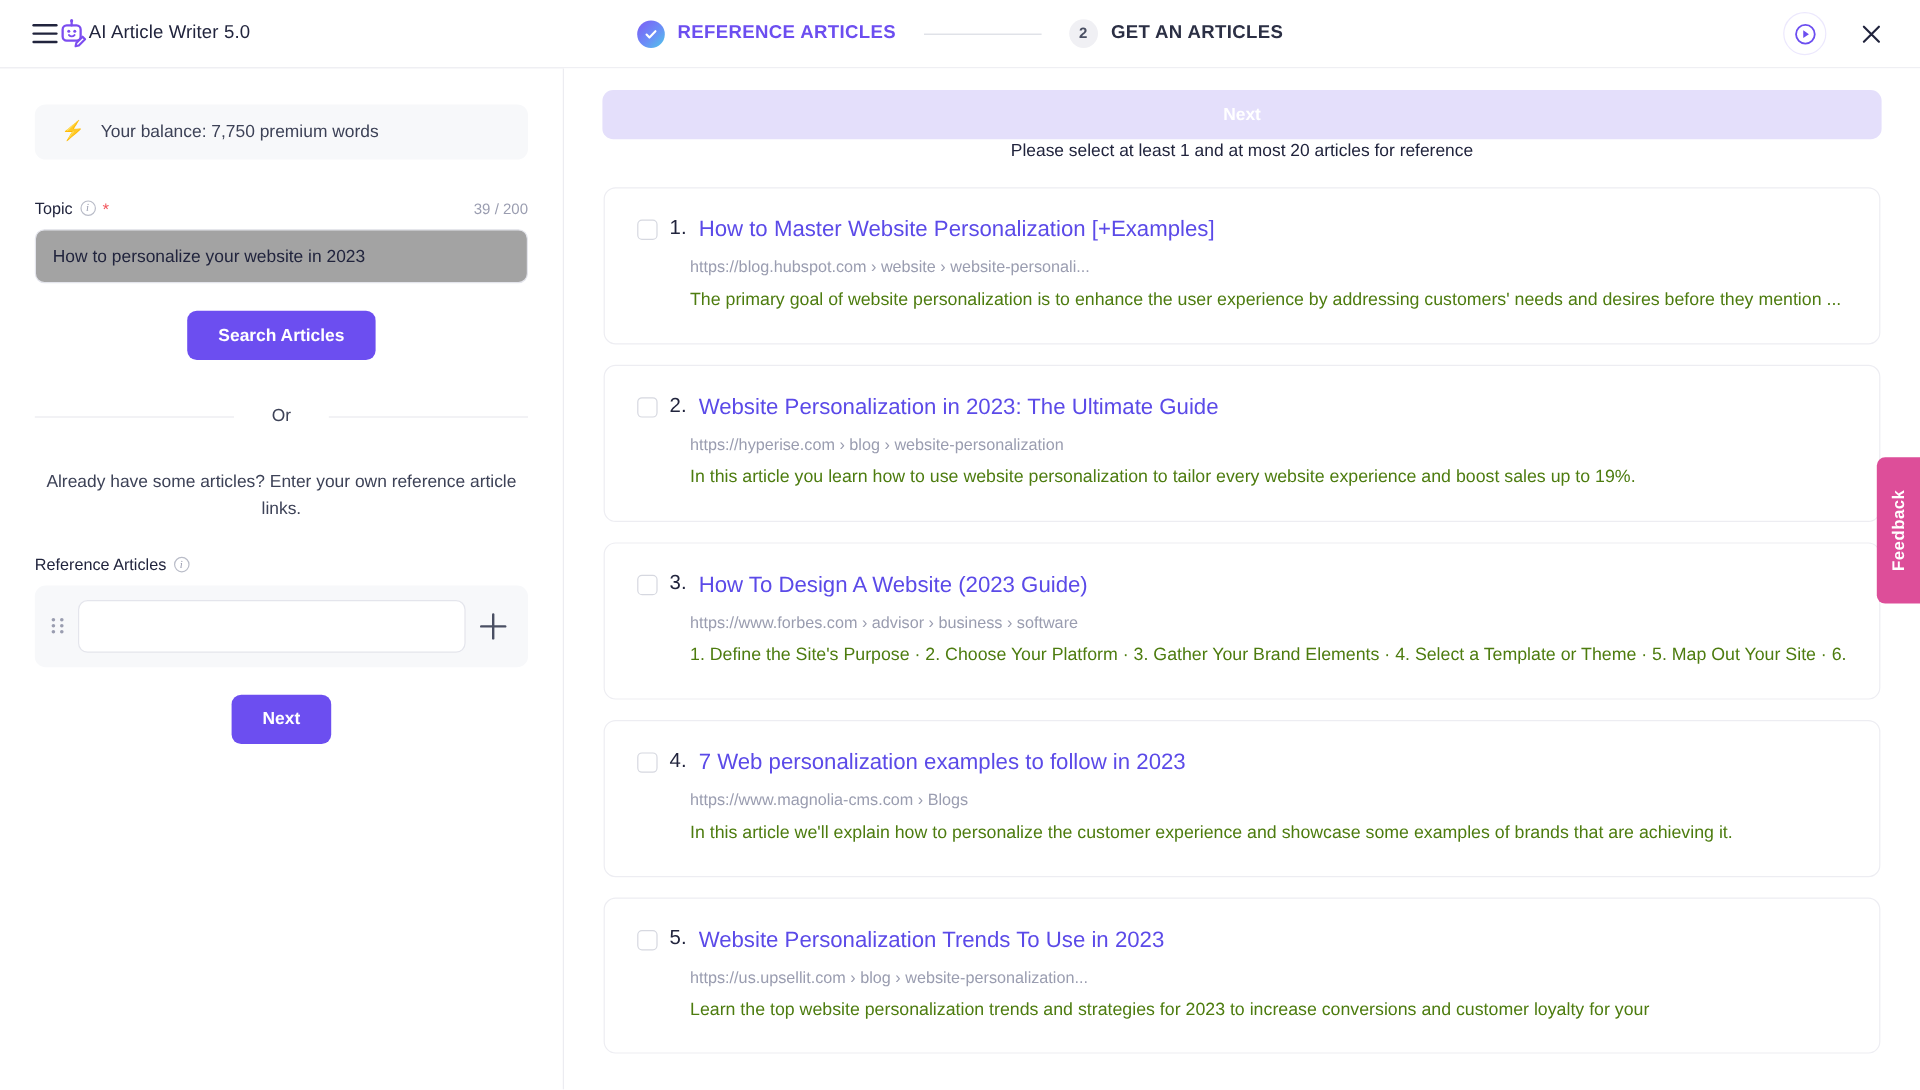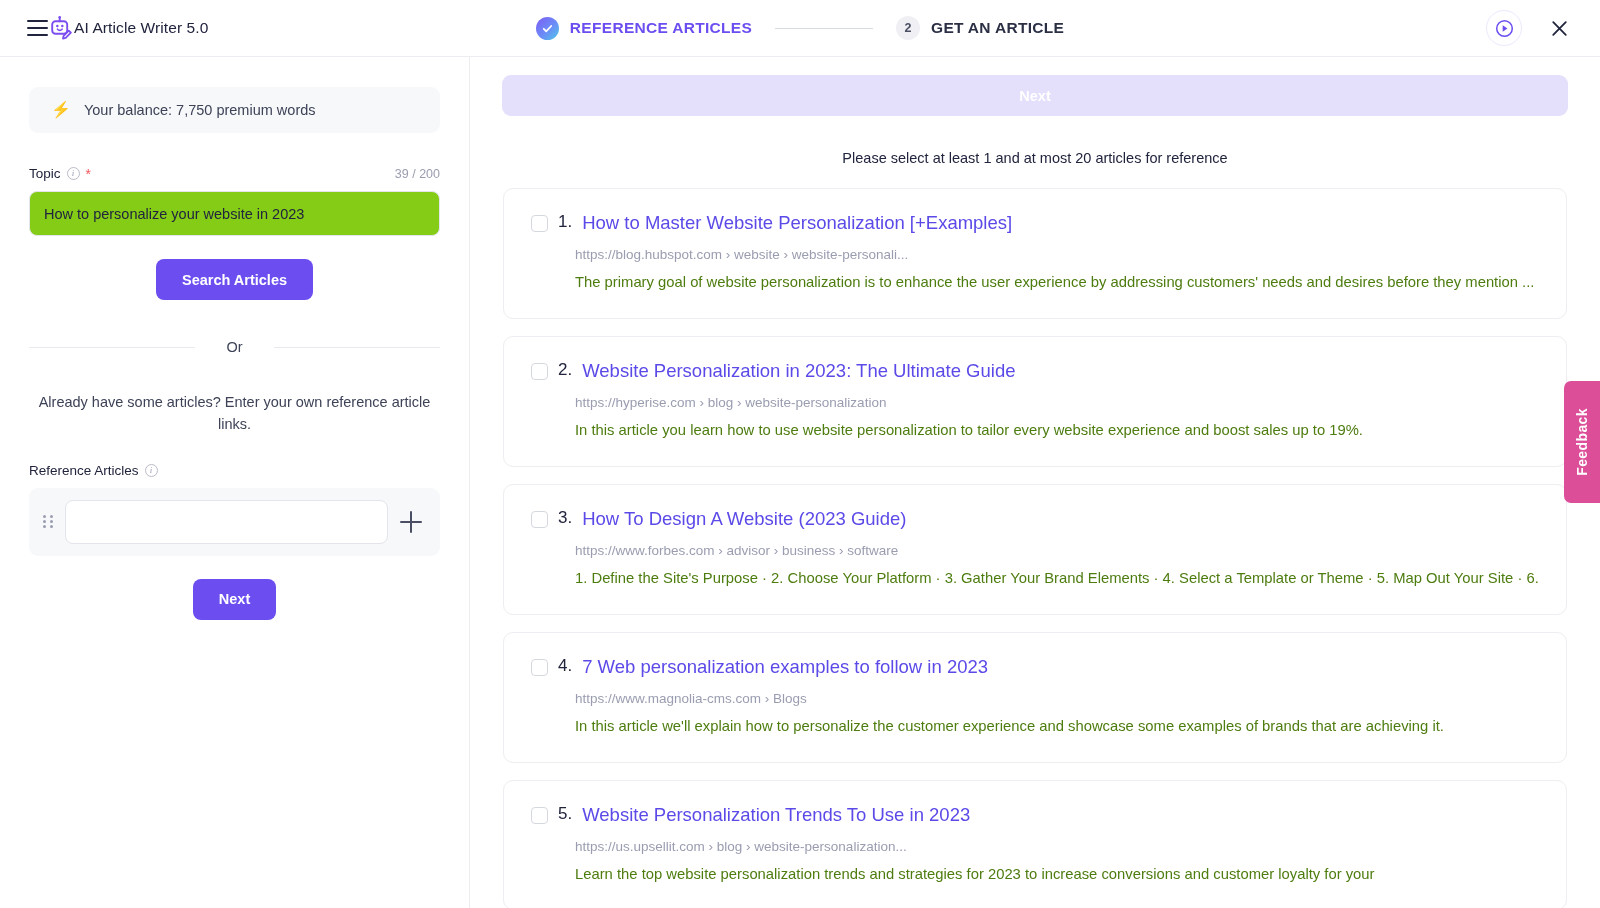--- a/index.html
+++ b/index.html
@@ -101,21 +101,21 @@
     margin-left: 6px; line-height: 1;
   }
   .req { color: #f2545b; margin-left: 6px; font-size: 14px; line-height: 1; }
   .counter { margin-left: auto; font-size: 12.5px; color: #9a9db0; }
 
   .text-input {
     width: 100%; height: 45px;
     border: 1px solid #e4e5ec; border-radius: 8px;
     padding: 0 14px; font-size: 14.5px; color: #21243d;
     font-family: "Liberation Sans", sans-serif;
-    background: #84cc16; outline: none;
+    background: #a3a3a3; outline: none;
   }
 
   .btn-primary {
     display: block; margin: 23px auto 0 auto;
     background: #6c4ef0; color: #fff; border: none;
     border-radius: 8px; height: 41px; padding: 0 26px;
     font-size: 14.5px; font-weight: bold; cursor: pointer;
     font-family: "Liberation Sans", sans-serif;
   }
 
@@ -171,21 +171,21 @@
     width: 1066px; max-width: 100%;
     height: 41px; border-radius: 9px;
     background: #e4dffb; color: #ffffff;
     border: none; font-size: 14.5px; font-weight: bold;
     display: flex; align-items: center; justify-content: center;
     margin: 0 auto; cursor: default;
     font-family: "Liberation Sans", sans-serif;
   }
   .hint {
     text-align: center; font-size: 14.5px; color: #21243d;
-    margin: 34px 0 22px 0;
+    margin: 2px 0 22px 0;
   }
 
   .results { display: flex; flex-direction: column; gap: 17px; }
   .result-card {
     border: 1px solid #ededf2; border-radius: 10px;
     padding: 22px 27px 24px 27px;
     background: #fff;
     width: 1064px; max-width: 100%;
     margin: 0 auto;
   }
@@ -249,21 +249,21 @@
       <span class="step-check">
         <svg viewBox="0 0 14 14">
             <path d="M3 7.3l2.6 2.7L11 4.3" fill="none" stroke="#fff" stroke-width="1.9" stroke-linecap="round" stroke-linejoin="round"></path>
           </svg>
       </span>
       <span class="step-label done">REFERENCE ARTICLES</span>
     </div>
     <span class="step-sep"></span>
     <div class="step">
       <span class="step-num">2</span>
-      <span class="step-label current">GET AN ARTICLE</span>
+      <span class="step-label current">GET AN ARTICLES</span>
     </div>
   </div>
 
   <div class="header-right">
     <div class="play-btn">
       <svg viewBox="0 0 20 20">
         <circle cx="10" cy="10" r="8.2" fill="none" stroke="#6c4ef0" stroke-width="1.6"></circle>
         <path d="M8.1 6.6l5 3.4-5 3.4z" fill="#6c4ef0"></path>
       </svg>
     </div>

